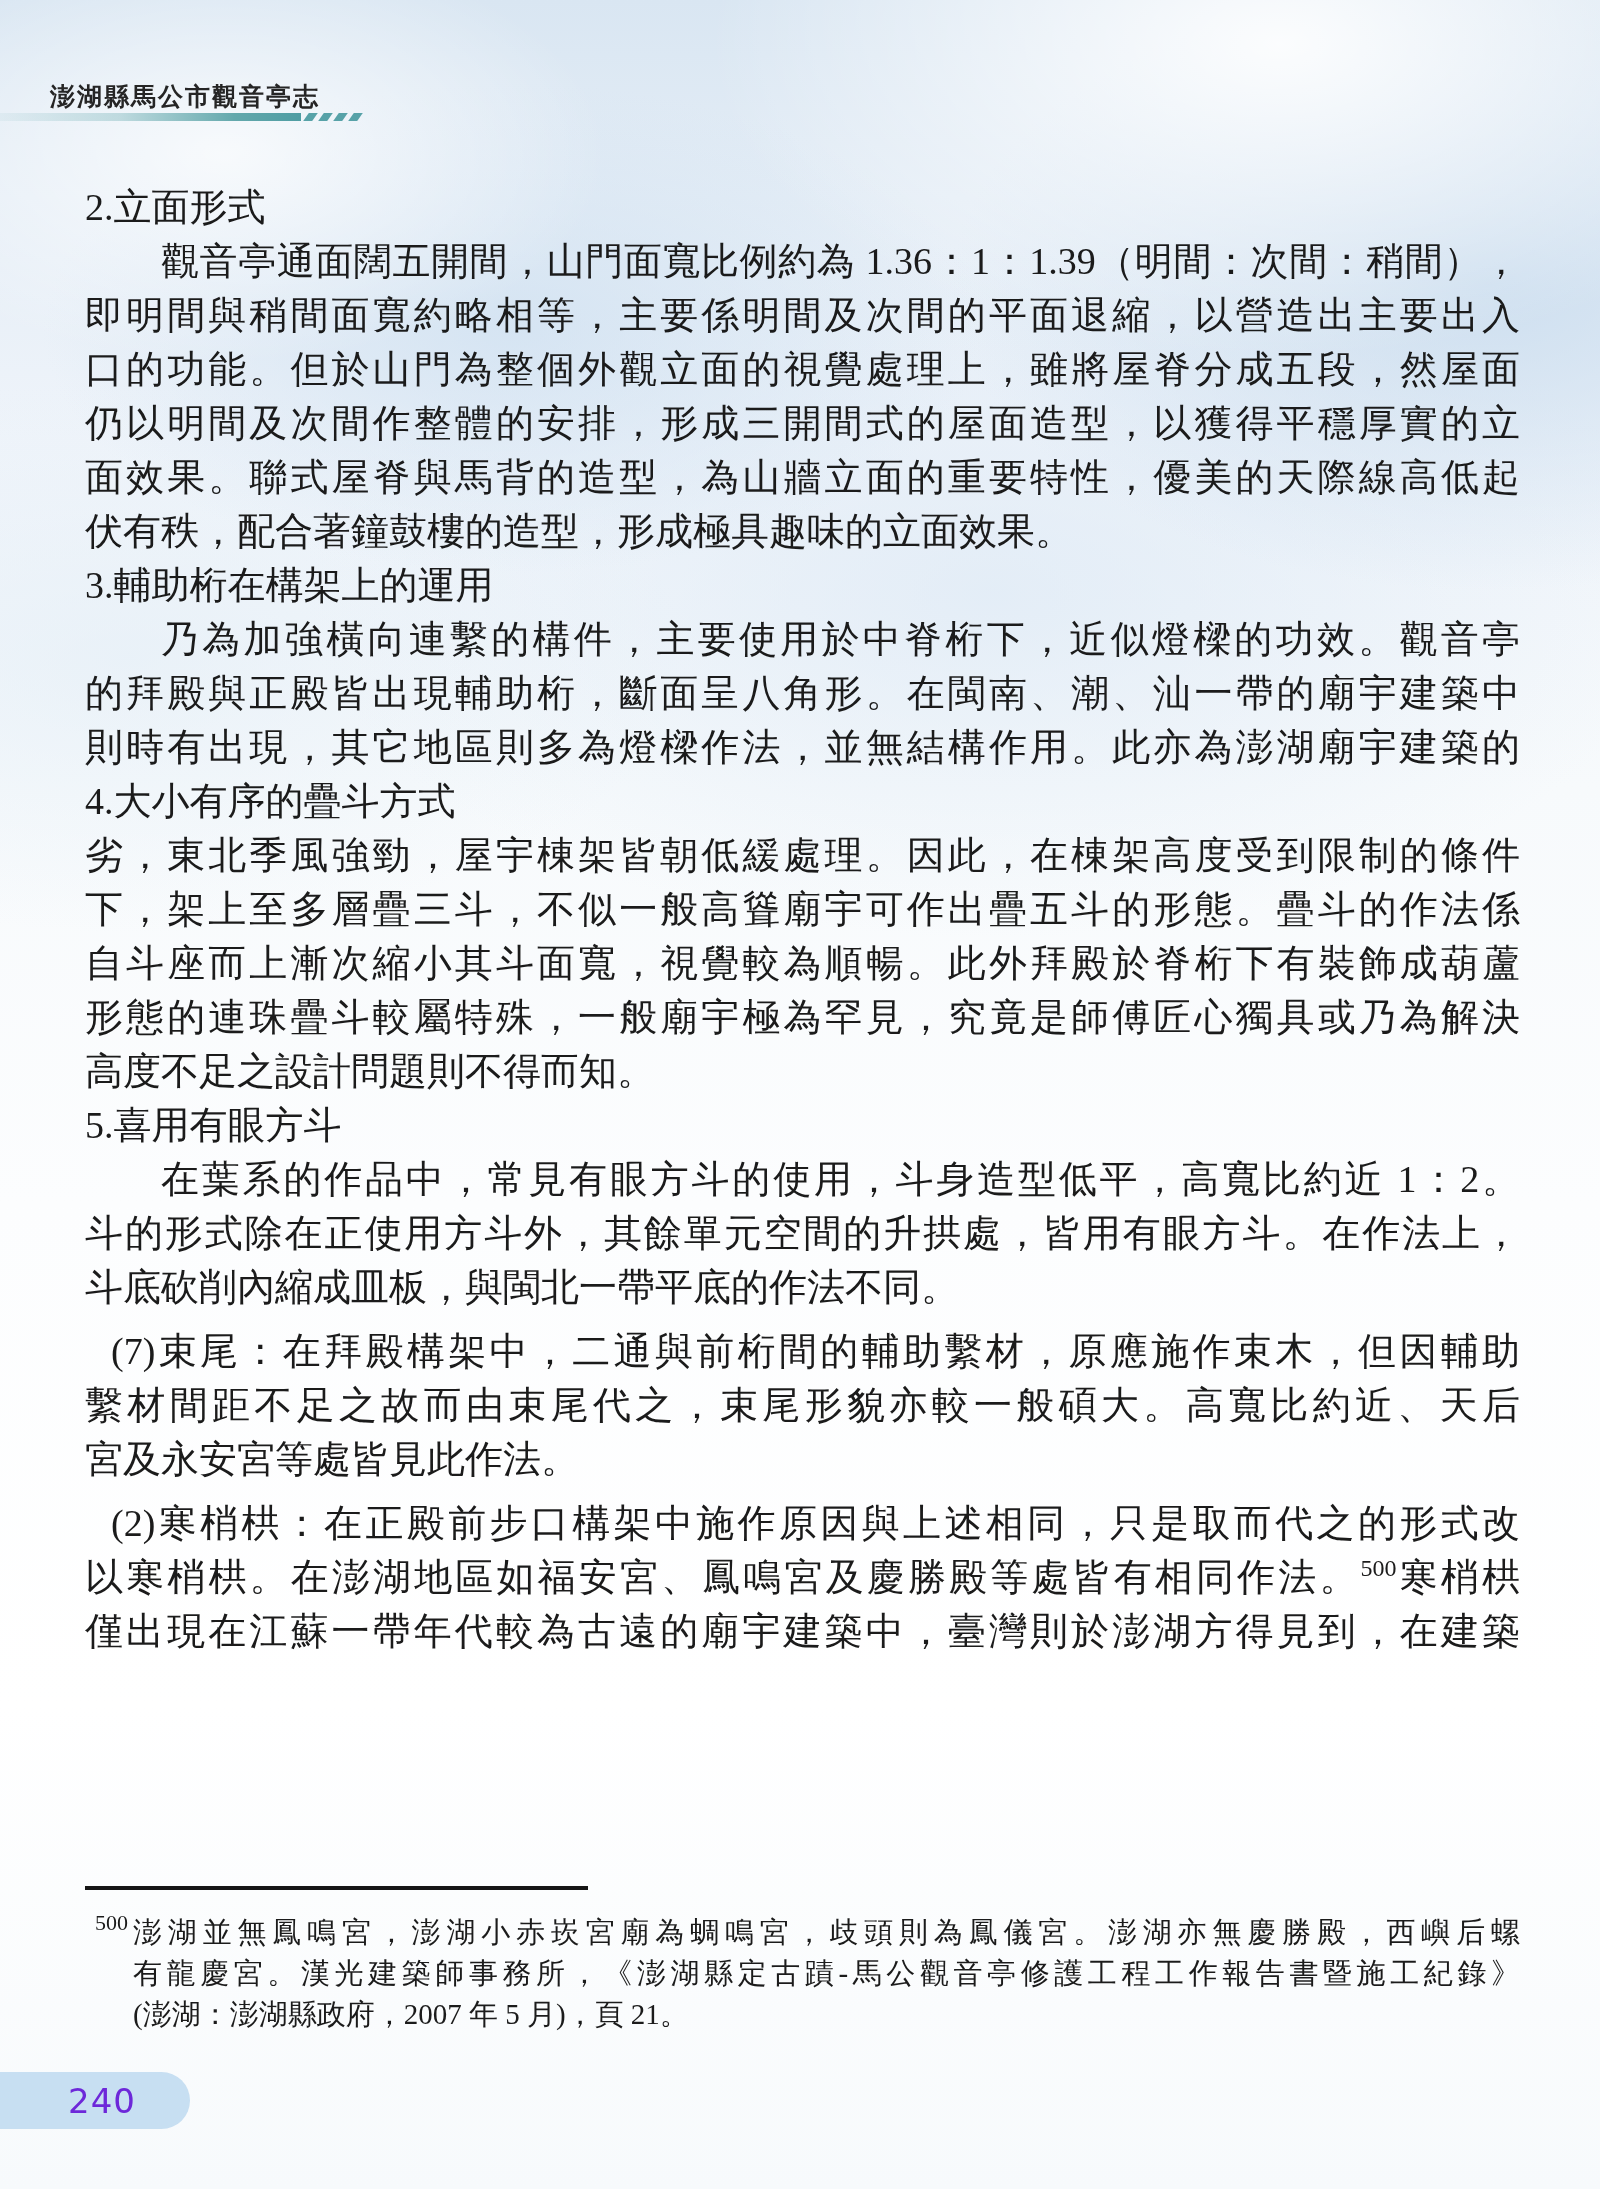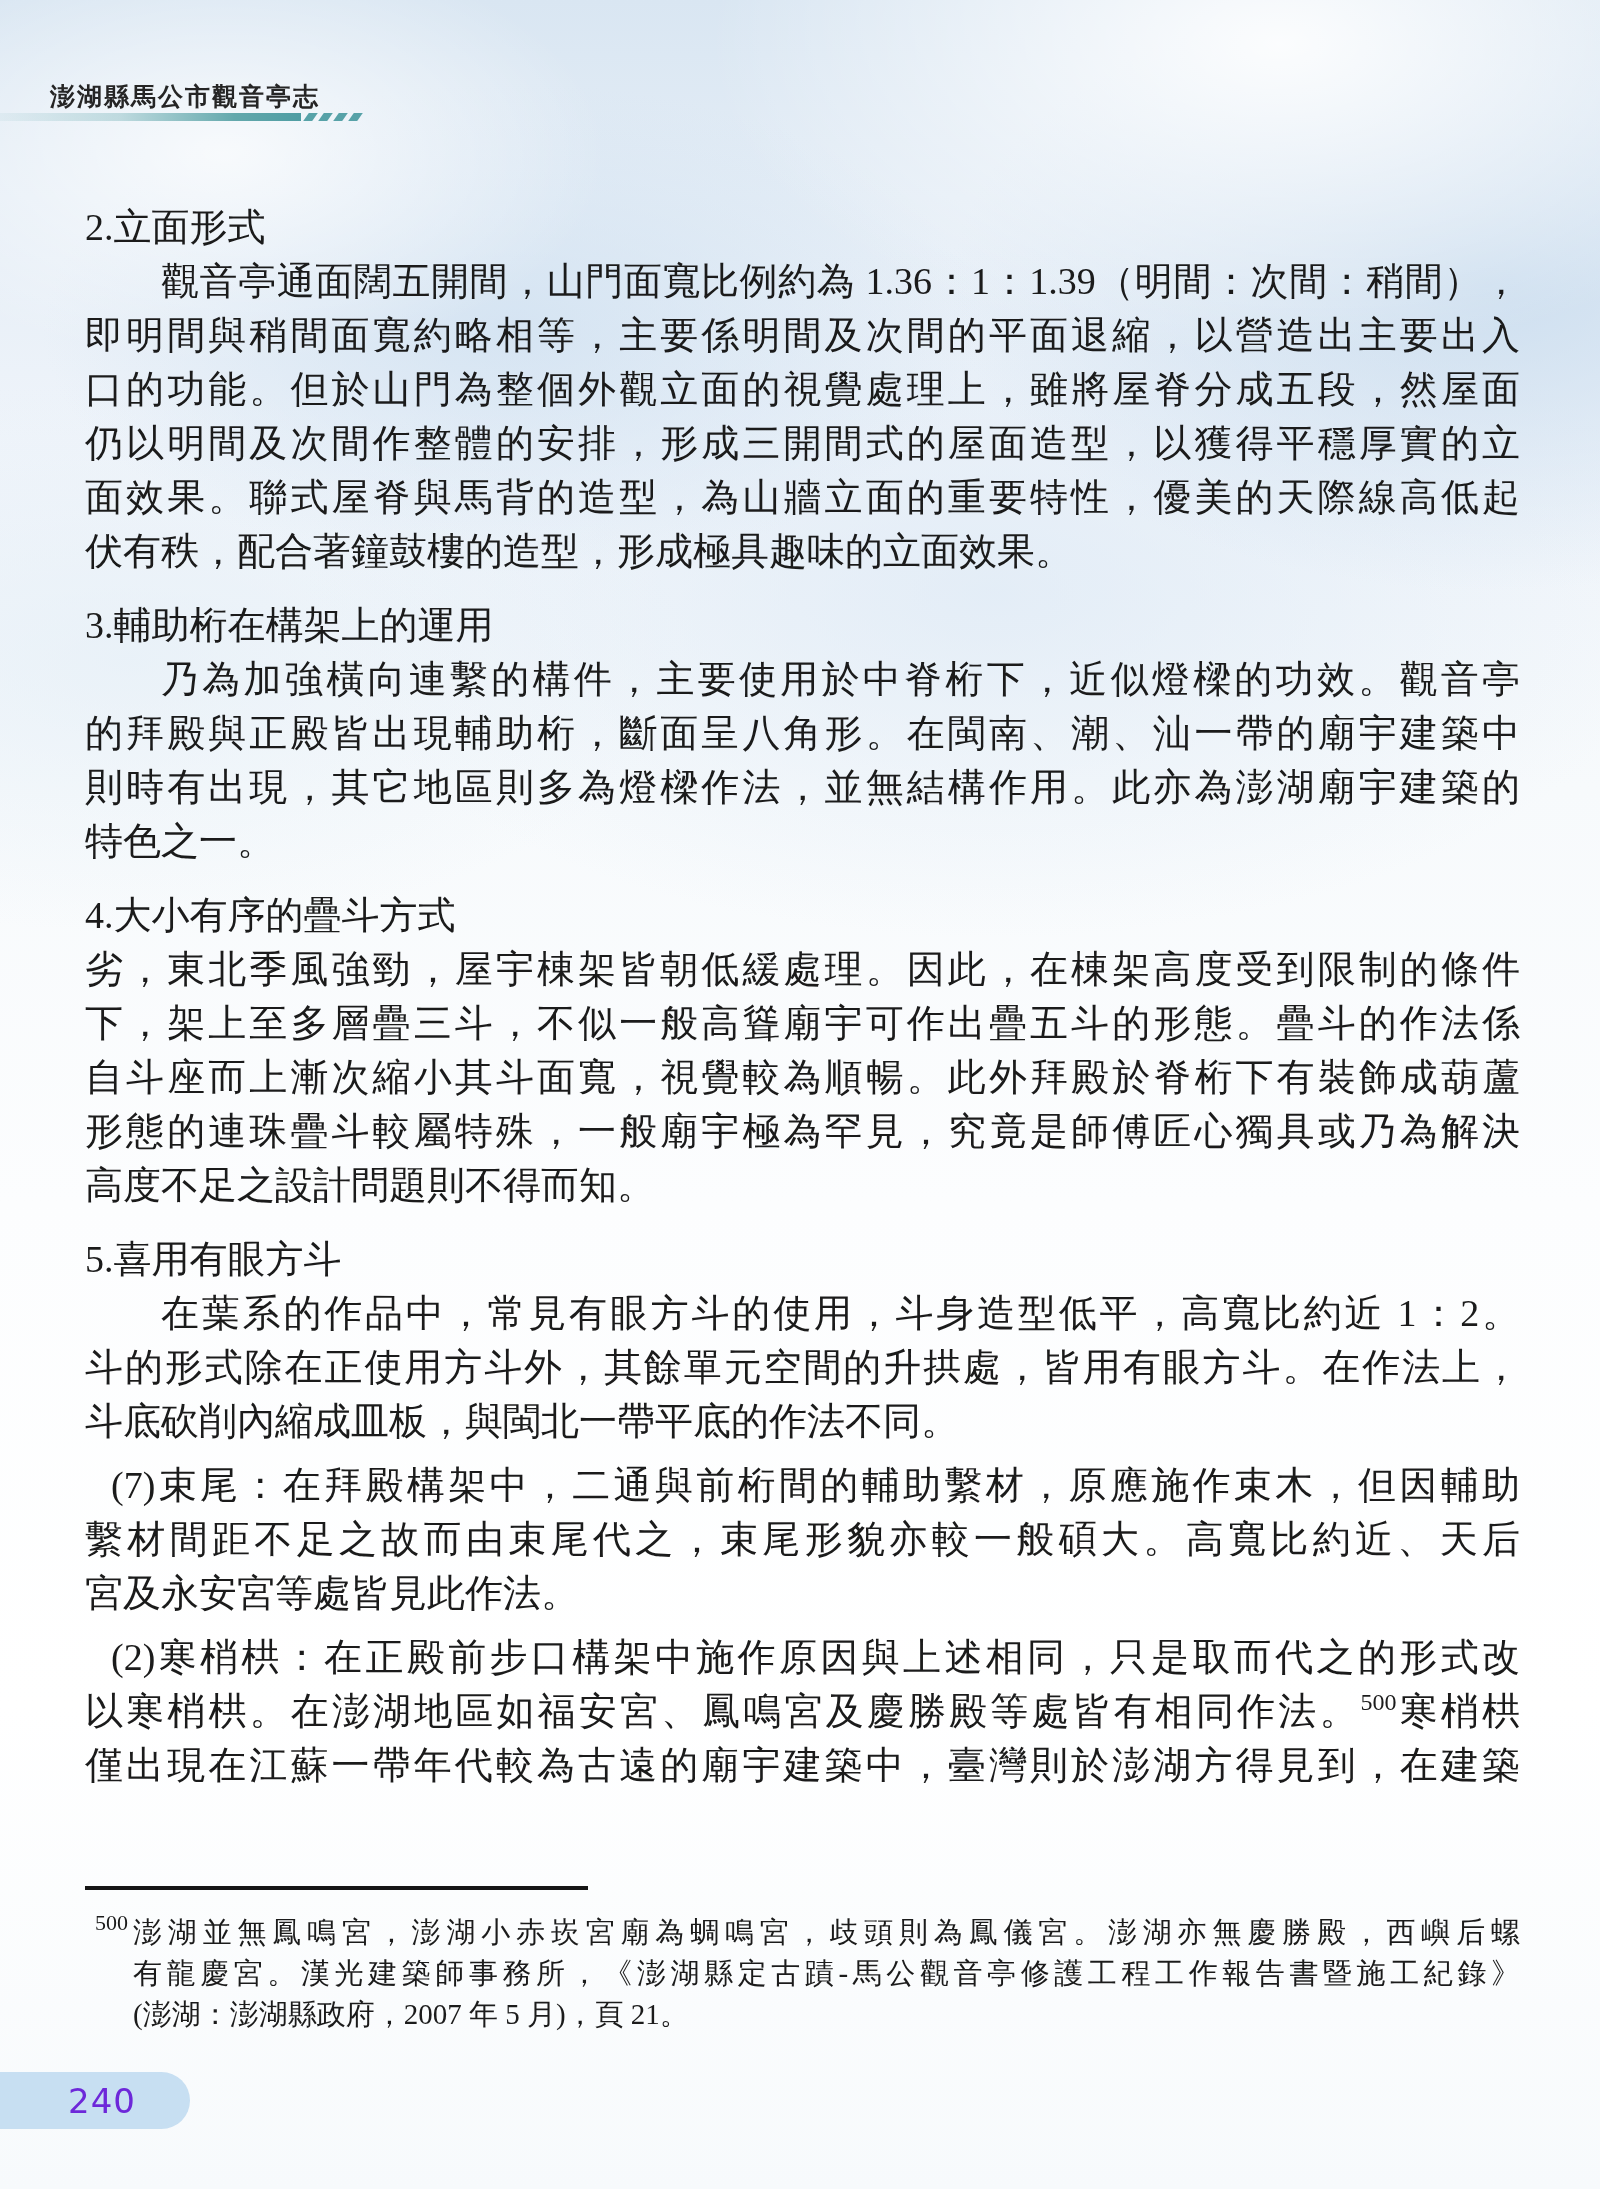--- a/index.html
+++ b/index.html
@@ -31,21 +31,21 @@
   .slash{width:9px; height:8px; background:#57a2a8; transform:skewX(-35deg);}
   .body-text{
     position:absolute; left:85px; top:180px; width:1435px;
   }
   .bline{
     height:54px; line-height:54px; font-size:38px; white-space:nowrap;
   }
   .fill{white-space:normal; text-align:justify; text-align-last:justify;}
   .para{text-indent:76px;}
   .item{text-indent:26px;}
-  .heading{margin-top:20px;}
+  .heading{margin-top:0;}
   .item{margin-top:10px;}
   .fn-ref{
     font-size:24px; vertical-align:super; line-height:0; letter-spacing:0;
   }
   .footnote-rule{
     position:absolute; left:85px; top:1886px; width:503px; height:4px; background:#161616;
   }
   .footnote{position:absolute; left:95px; top:1912px; width:1425px;}
   .fn-num{
     position:absolute; left:0; top:-2px; font-size:22px; color:#1b1b1b;
@@ -84,21 +84,20 @@
     <div class="bline para fill">觀音亭通面闊五開間，山門面寬比例約為 1.36：1：1.39（明間：次間：稍間），</div>
     <div class="bline fill">即明間與稍間面寬約略相等，主要係明間及次間的平面退縮，以營造出主要出入</div>
     <div class="bline fill">口的功能。但於山門為整個外觀立面的視覺處理上，雖將屋脊分成五段，然屋面</div>
     <div class="bline fill">仍以明間及次間作整體的安排，形成三開間式的屋面造型，以獲得平穩厚實的立</div>
     <div class="bline fill">面效果。聯式屋脊與馬背的造型，為山牆立面的重要特性，優美的天際線高低起</div>
     <div class="bline">伏有秩，配合著鐘鼓樓的造型，形成極具趣味的立面效果。</div>
     <div class="bline heading">3.輔助桁在構架上的運用</div>
     <div class="bline para fill">乃為加強橫向連繫的構件，主要使用於中脊桁下，近似燈樑的功效。觀音亭</div>
     <div class="bline fill">的拜殿與正殿皆出現輔助桁，斷面呈八角形。在閩南、潮、汕一帶的廟宇建築中</div>
     <div class="bline fill">則時有出現，其它地區則多為燈樑作法，並無結構作用。此亦為澎湖廟宇建築的</div>
-    <div class="bline">特色之一。</div>
     <div class="bline heading">4.大小有序的疊斗方式</div>
     <div class="bline fill">劣，東北季風強勁，屋宇棟架皆朝低緩處理。因此，在棟架高度受到限制的條件</div>
     <div class="bline fill">下，架上至多層疊三斗，不似一般高聳廟宇可作出疊五斗的形態。疊斗的作法係</div>
     <div class="bline fill">自斗座而上漸次縮小其斗面寬，視覺較為順暢。此外拜殿於脊桁下有裝飾成葫蘆</div>
     <div class="bline fill">形態的連珠疊斗較屬特殊，一般廟宇極為罕見，究竟是師傅匠心獨具或乃為解決</div>
     <div class="bline">高度不足之設計問題則不得而知。</div>
     <div class="bline heading">5.喜用有眼方斗</div>
     <div class="bline para fill">在葉系的作品中，常見有眼方斗的使用，斗身造型低平，高寬比約近 1：2。</div>
     <div class="bline fill">斗的形式除在正使用方斗外，其餘單元空間的升拱處，皆用有眼方斗。在作法上，</div>
     <div class="bline">斗底砍削內縮成皿板，與閩北一帶平底的作法不同。</div>

